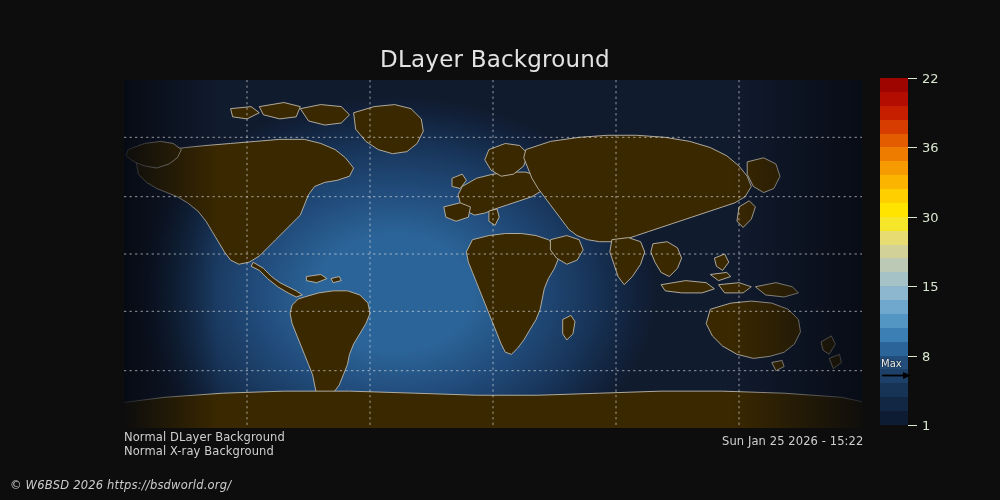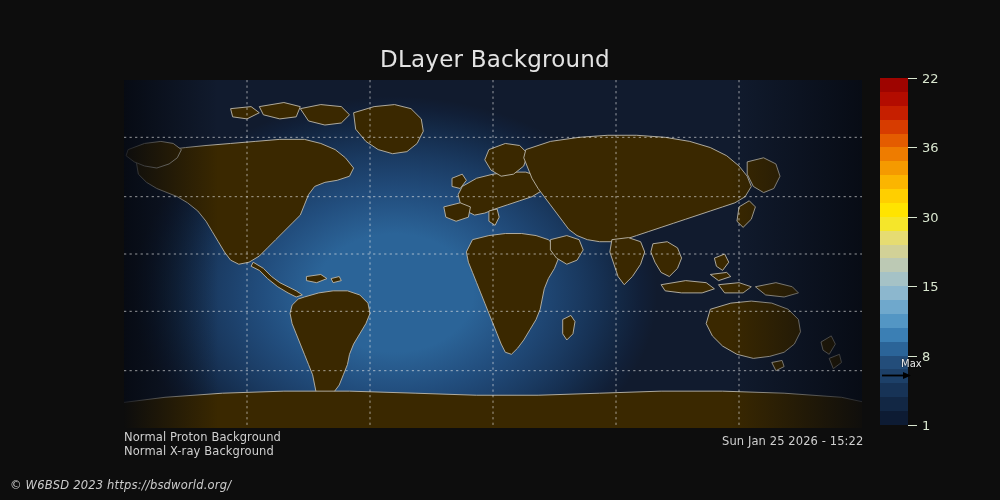--- a/index.html
+++ b/index.html
@@ -36,21 +36,20 @@
     display:flex;align-items:center;justify-content:center;
     font-size:15px;color:#d9e6cf;letter-spacing:.3px;
     pointer-events:none;
   }
 
   
   #max-marker{position:absolute;left:880px;top:358px;width:32px;height:22px;}
   #max-marker .mx-txt{
     position:absolute;left:1px;top:-1px;font-size:10px;color:#eaeaea;line-height:1;
     text-shadow:0 0 2px #000;
-    padding-left:20px;
   }
   #max-marker .mx-arrow{position:absolute;left:1px;top:11px;width:30px;height:9px;}
 
   
   .foot{position:absolute;font-size:11.5px;color:#cfcfcf;letter-spacing:.1px;}
   #foot-proton{left:124px;top:430px;}
   #foot-xray{left:124px;top:444px;}
   #foot-date{left:722px;top:434px;}
   #copyright{
     position:absolute;left:10px;top:478px;font-size:11.5px;color:#cccccc;
@@ -266,17 +265,17 @@
     <div class="cb-tick" style="top: 69.4px;"></div>
     <div class="cb-lbl" style="top: 69.4px;">36</div>
     <div class="cb-tick" style="top: 0px;"></div>
     <div class="cb-lbl" style="top: 0px;">22</div>
   </div>
 
 <div id="cbar-axis-label">
   
 </div>
 
-<div class="foot" id="foot-proton">Normal Proton Background</div>
+<div class="foot" id="foot-proton">Normal DLayer Background</div>
 <div class="foot" id="foot-xray">Normal X-ray Background</div>
 <div class="foot" id="foot-date">Sun Jan 25 2026 - 15:22</div>
 
-<div id="copyright">© W6BSD 2023 https://bsdworld.org/</div>
+<div id="copyright">© W6BSD 2026 https://bsdworld.org/</div>
 
 </body></html>

